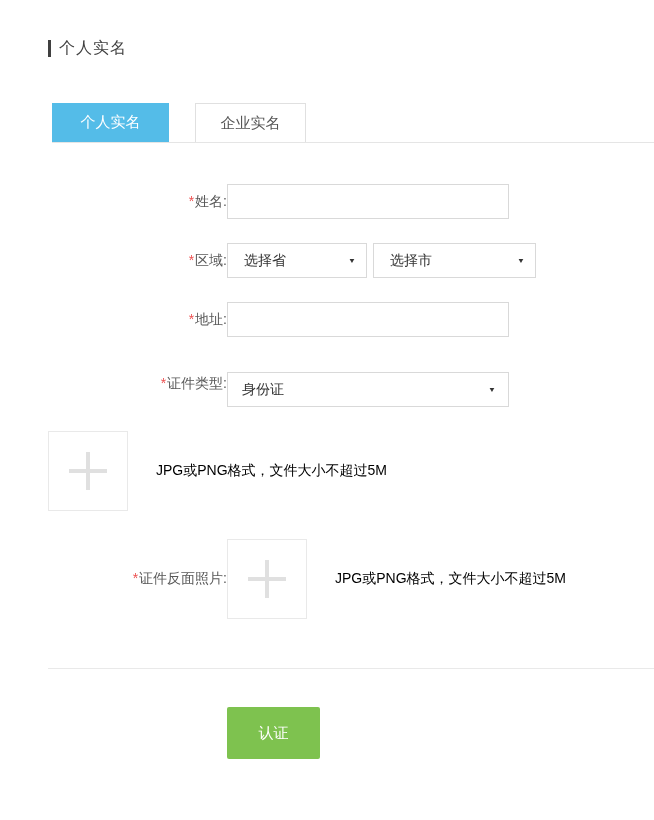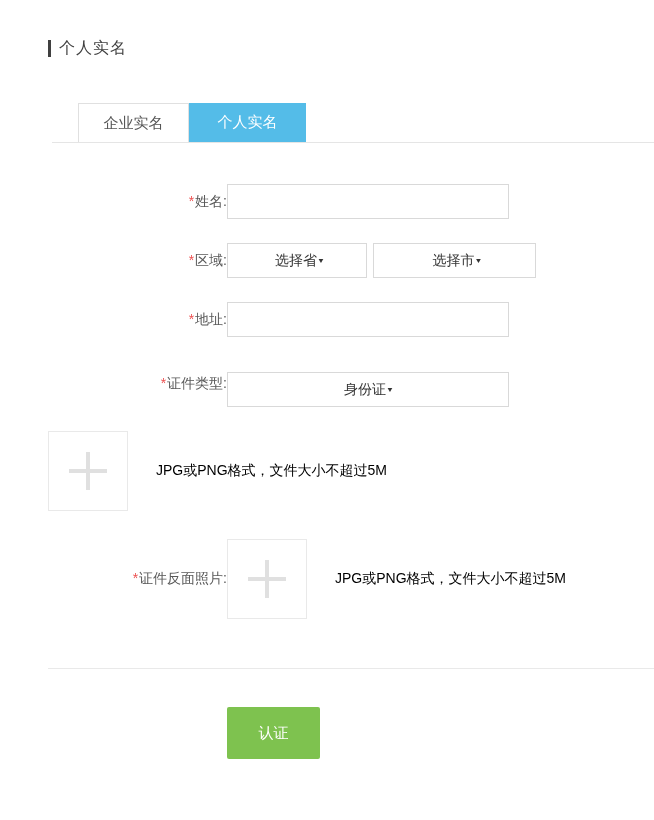--- a/index.html
+++ b/index.html
@@ -32,21 +32,21 @@
   .row-photo { margin-bottom: 28px; }
   .lbl { width: 179px; text-align: right; font-size: 14px; color: #595959; flex: none; }
   .req { color: #ed5050; margin-right: 1px; }
 
   .txt-input {
     width: 282px; height: 35px; border: 1px solid #d9d9d9; background: #ffffff;
     outline: none; padding: 0 10px; font-size: 14px; color: #333333; border-radius: 0;
   }
   .select {
     height: 35px; border: 1px solid #d9d9d9; background: #ffffff; cursor: pointer;
-    display: flex; align-items: center; justify-content: center;
+    display: flex; align-items: center; justify-content: space-between;
     font-size: 14px; color: #333333;
   }
   .select-sm { width: 140px; padding: 0 10px 0 16px; }
   .select-sm2 { width: 163px; margin-left: 6px; padding: 0 10px 0 16px; }
   .select-lg { width: 282px; padding: 0 12px 0 14px; margin-top: 11px; }
   .arrow { font-size: 8px; color: #333333; transform: scaleY(0.9); }
 
   .upload-box {
     width: 80px; height: 80px; border: 1px solid #e9e9e9; background: #ffffff;
     position: relative; cursor: pointer; flex: none;
@@ -73,22 +73,22 @@
 <div class="page">
 
   <div class="header">
     <div class="title-wrap">
       <div class="title-bar"></div>
       <div class="page-title">个人实名</div>
     </div>
   </div>
 
   <div class="tabs">
+    <div class="tab tab-active">个人实名</div>
     <div class="tab tab-inactive">企业实名</div>
-    <div class="tab tab-active">个人实名</div>
   </div>
 
   <div class="form">
 
     <div class="row">
       <div class="lbl"><span class="req">*</span><span>姓名:</span></div>
       <input class="txt-input" type="text" value="" style="">
     </div>
 
     <div class="row">

